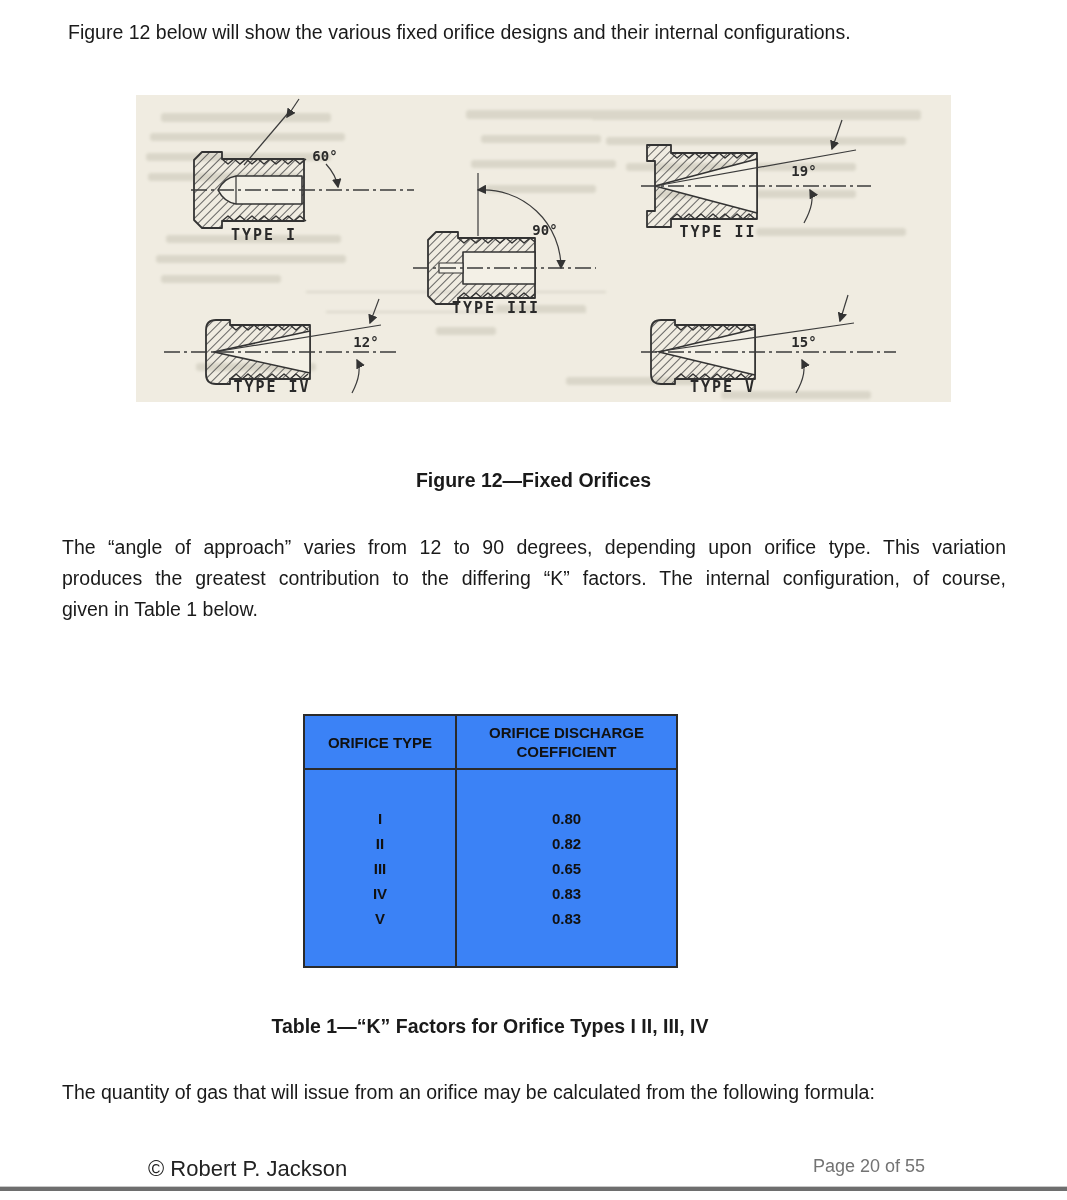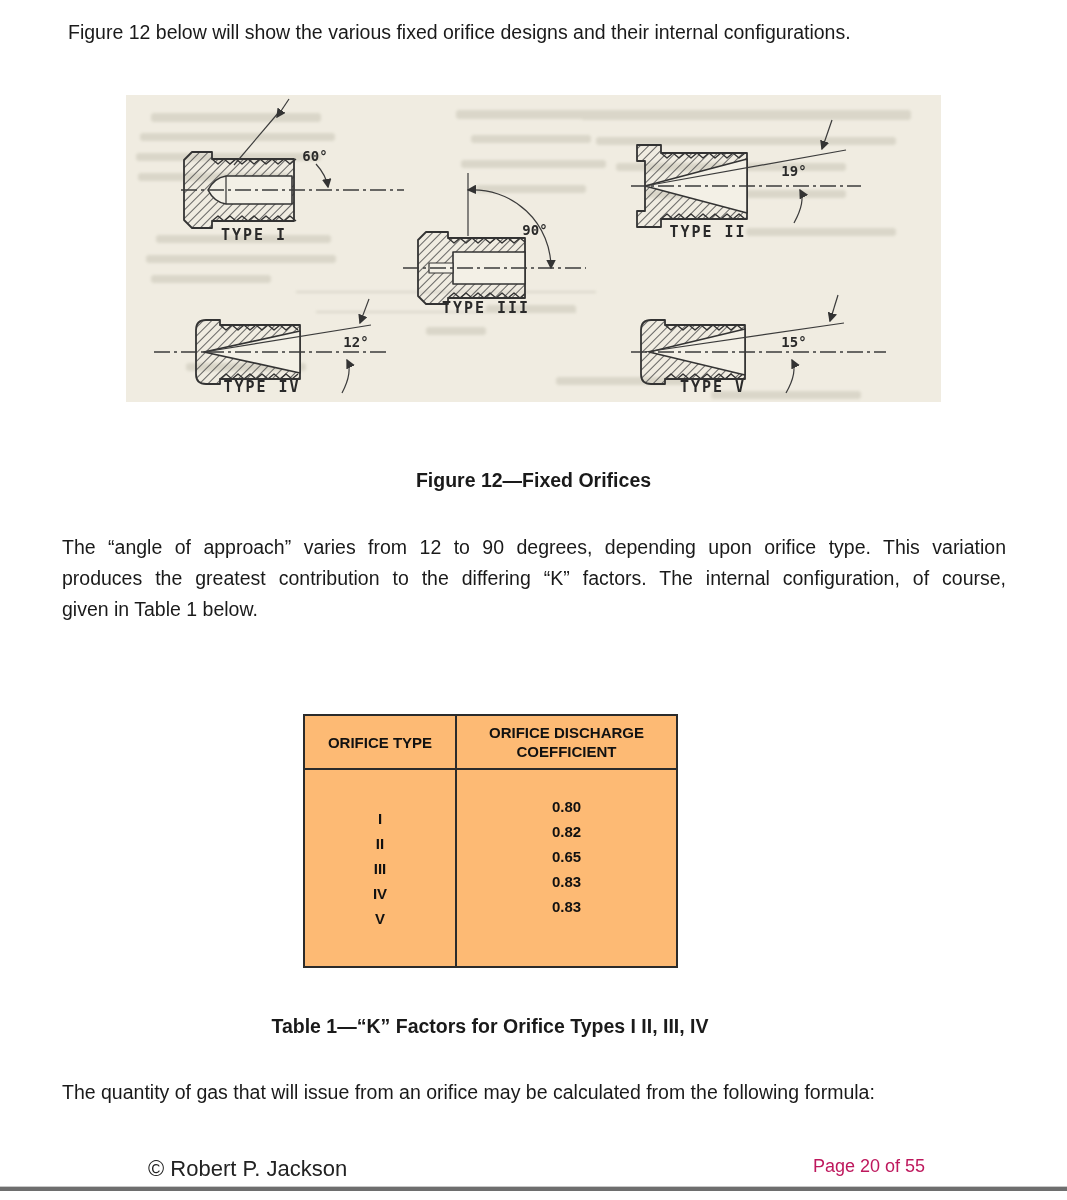--- a/index.html
+++ b/index.html
@@ -1,44 +1,44 @@
 <!DOCTYPE html>
 <html><head>
 <meta charset="utf-8">
 <style>
   html,body{margin:0;padding:0;}
   body{
     width:1067px;height:1200px;position:relative;background:#ffffff;
     font-family:"Liberation Sans",sans-serif;color:#1a1a1a;overflow:hidden;
   }
   .intro{position:absolute;left:68px;top:21px;width:880px;font-size:19.5px;}
-  .scan{position:absolute;left:126px;top:95px;width:815px;height:307px;}
+  .scan{position:absolute;left:136px;top:95px;width:815px;height:307px;}
   .fig-caption{position:absolute;top:469px;left:0;width:1067px;text-align:center;
     font-weight:bold;font-size:19.5px;}
   .para{position:absolute;left:62px;top:532px;width:944px;font-size:19.5px;line-height:31px;}
   .para .jline{text-align:justify;text-align-last:justify;}
   .para .lline{text-align:left;}
   .ktable{position:absolute;left:303px;top:714px;width:375px;height:254px;
-    border:2px solid #2b2b2b;background:#fdba74;box-sizing:border-box;
+    border:2px solid #2b2b2b;background:#3b82f6;box-sizing:border-box;
     font-weight:bold;font-size:15px;color:#111;}
   .ktable .hdr{display:flex;border-bottom:2px solid #2b2b2b;height:52px;}
   .ktable .hdr .c1{width:152px;border-right:2px solid #2b2b2b;display:flex;
     align-items:center;justify-content:center;box-sizing:border-box;}
   .ktable .hdr .c2{flex:1;display:flex;align-items:center;justify-content:center;
     text-align:center;padding:4px 24px;line-height:19px;}
   .ktable .bod{display:flex;height:196px;}
   .ktable .bod .c1{width:152px;border-right:2px solid #2b2b2b;box-sizing:border-box;
     padding-top:36px;text-align:center;}
-  .ktable .bod .c2{flex:1;padding-top:24px;text-align:center;}
+  .ktable .bod .c2{flex:1;padding-top:36px;text-align:center;}
   .ktable .bod div{line-height:25px;}
   .tbl-caption{position:absolute;top:1015px;left:0;width:980px;text-align:center;
     font-weight:bold;font-size:19.5px;}
   .formula{position:absolute;left:62px;top:1081px;width:940px;font-size:19.5px;}
   .foot-copy{position:absolute;left:148px;top:1156px;font-size:22px;color:#222;}
-  .foot-page{position:absolute;right:142px;top:1156px;font-size:18px;color:#be185d;}
+  .foot-page{position:absolute;right:142px;top:1156px;font-size:18px;color:#737373;}
   .bottom-rule{position:absolute;left:0;top:1186px;width:1067px;height:4px;
     border-top:1px solid #c9c9c9;background:#6e6e6e;}
   .draft{font-family:"DejaVu Sans Mono",monospace;font-weight:bold;letter-spacing:2px;}
   .ang{font-family:"DejaVu Sans Mono",monospace;font-weight:bold;}
 </style>
 </head>
 <body>
 
 <div class="intro">Figure 12 below will show the various fixed orifice designs and their internal configurations.</div>
 

